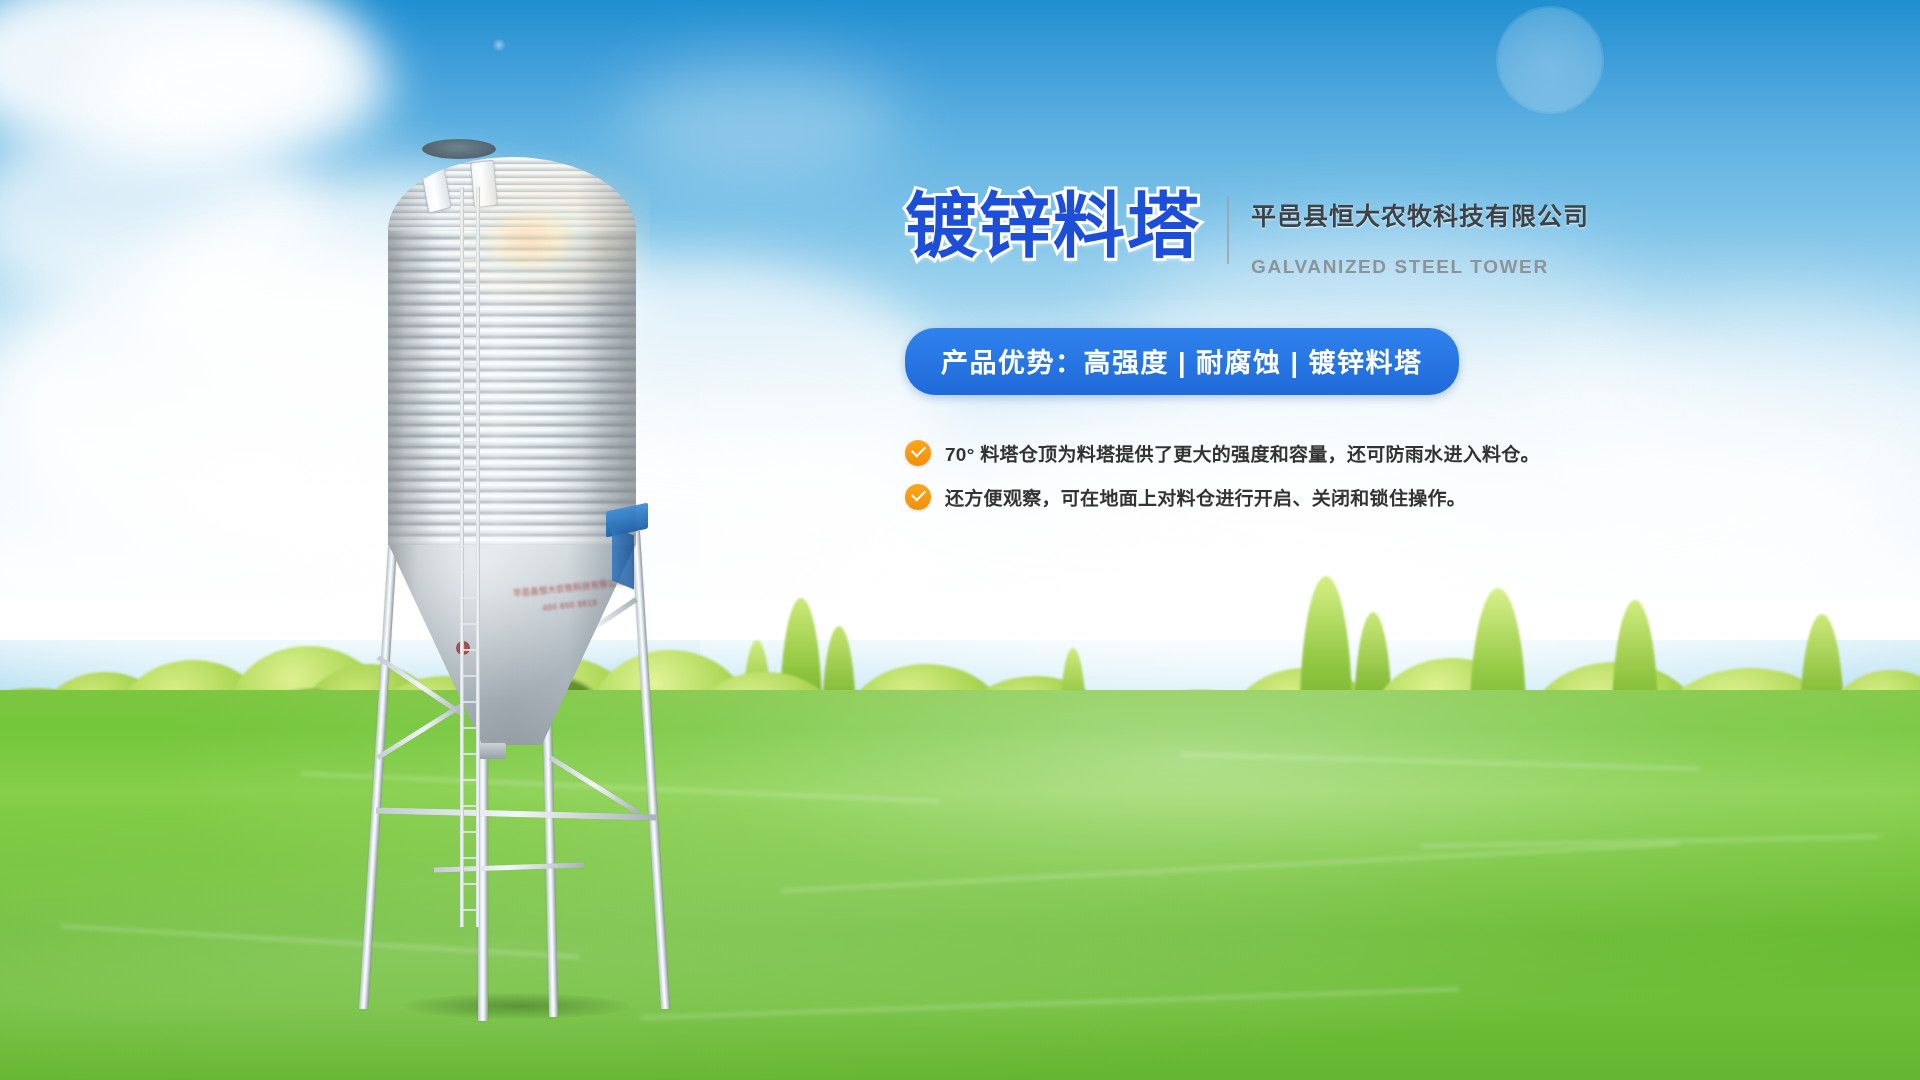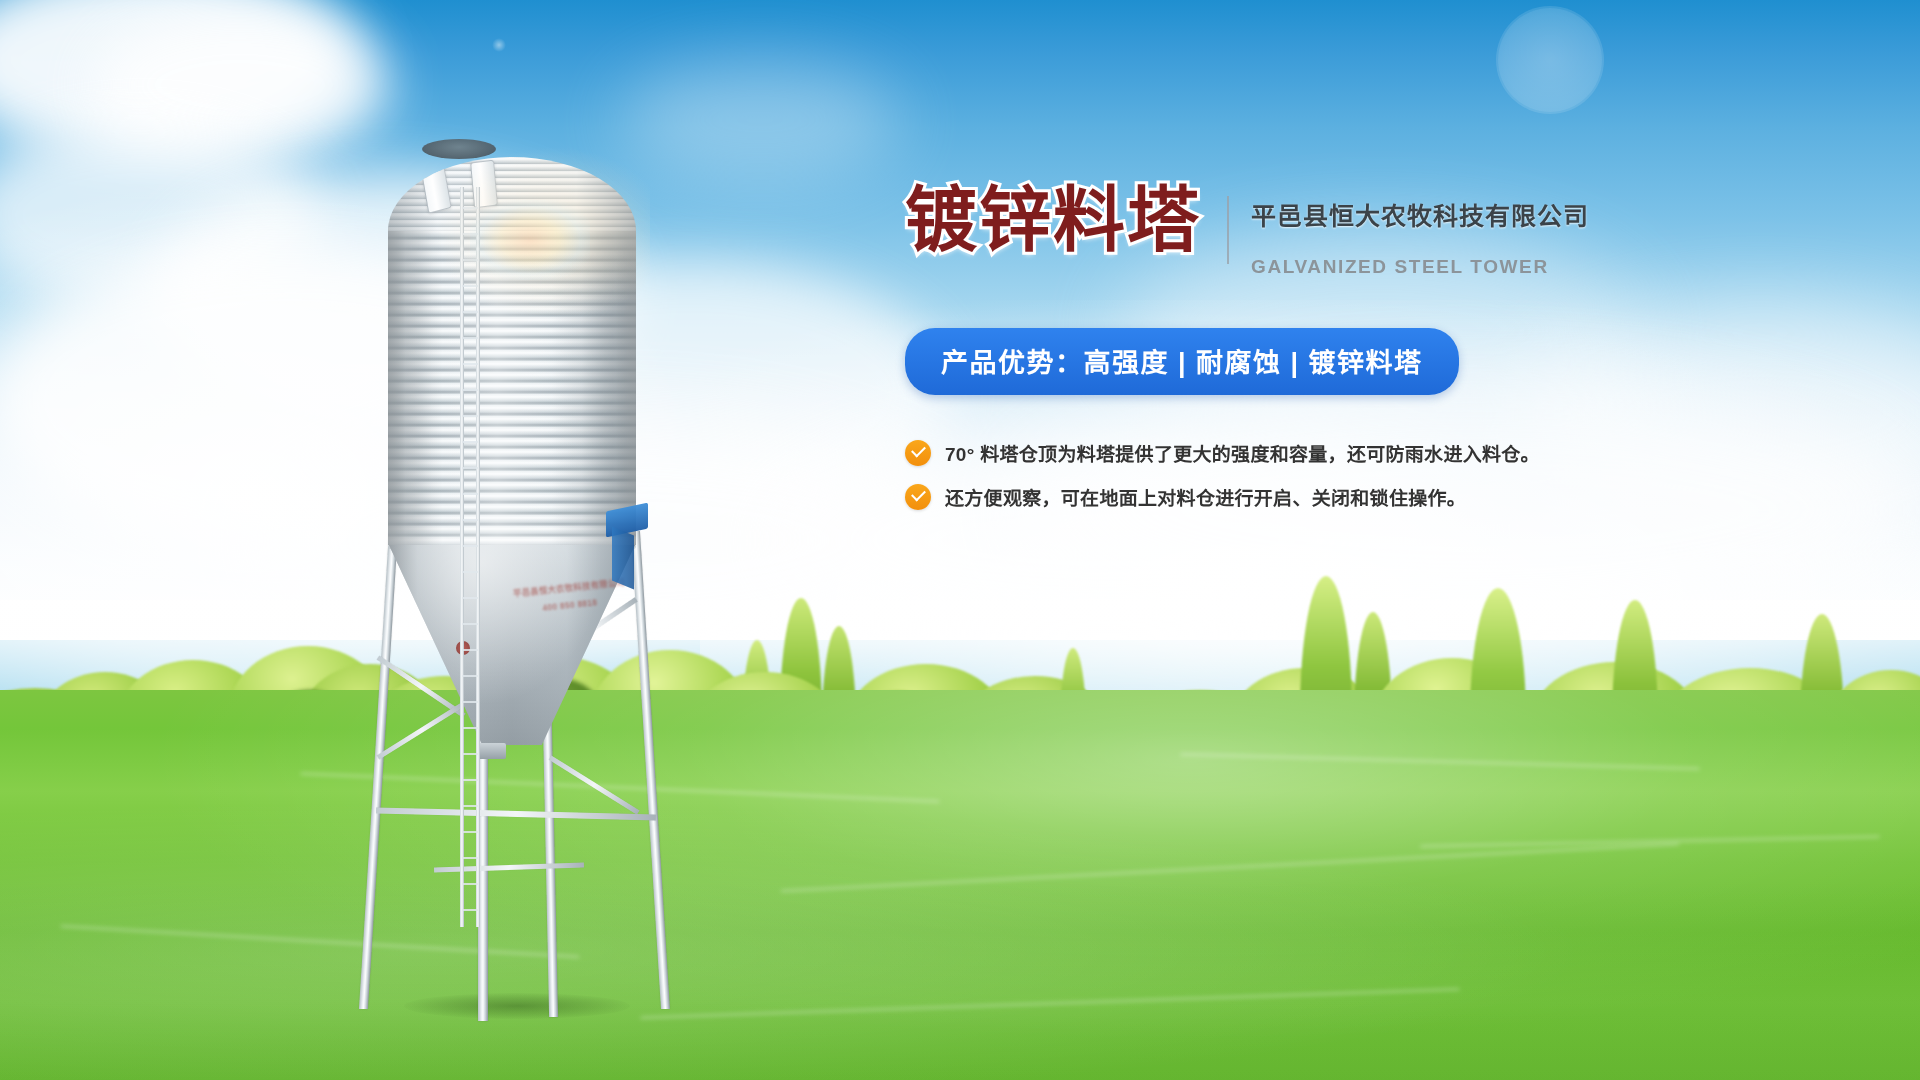--- a/index.html
+++ b/index.html
@@ -297,23 +297,23 @@
       rgba(180,230,255,.12) 60%,
       rgba(255,255,255,0) 80%);
     pointer-events:none;
   }
 
   
   #panel { position:absolute; left:905px; top:190px; width:700px; }
 
   .title-row { display:flex; align-items:flex-start; }
   .main-title {
-    font-family:Liberation Mono, monospace;
+    font-family:Liberation Sans, sans-serif;
     font-size:72px; font-weight:bold; line-height:1;
-    color:#7f1d1d;
+    color:#1d4ed8;
     letter-spacing:2px;
     -webkit-text-stroke:6px #ffffff;
     paint-order:stroke fill;
     text-shadow:0 3px 5px rgba(255,255,255,.85);
     white-space:nowrap;
   }
   .title-div {
     width:2px; height:68px; background:#9aa3ab;
     margin:6px 22px 0 26px; opacity:.8;
   }

